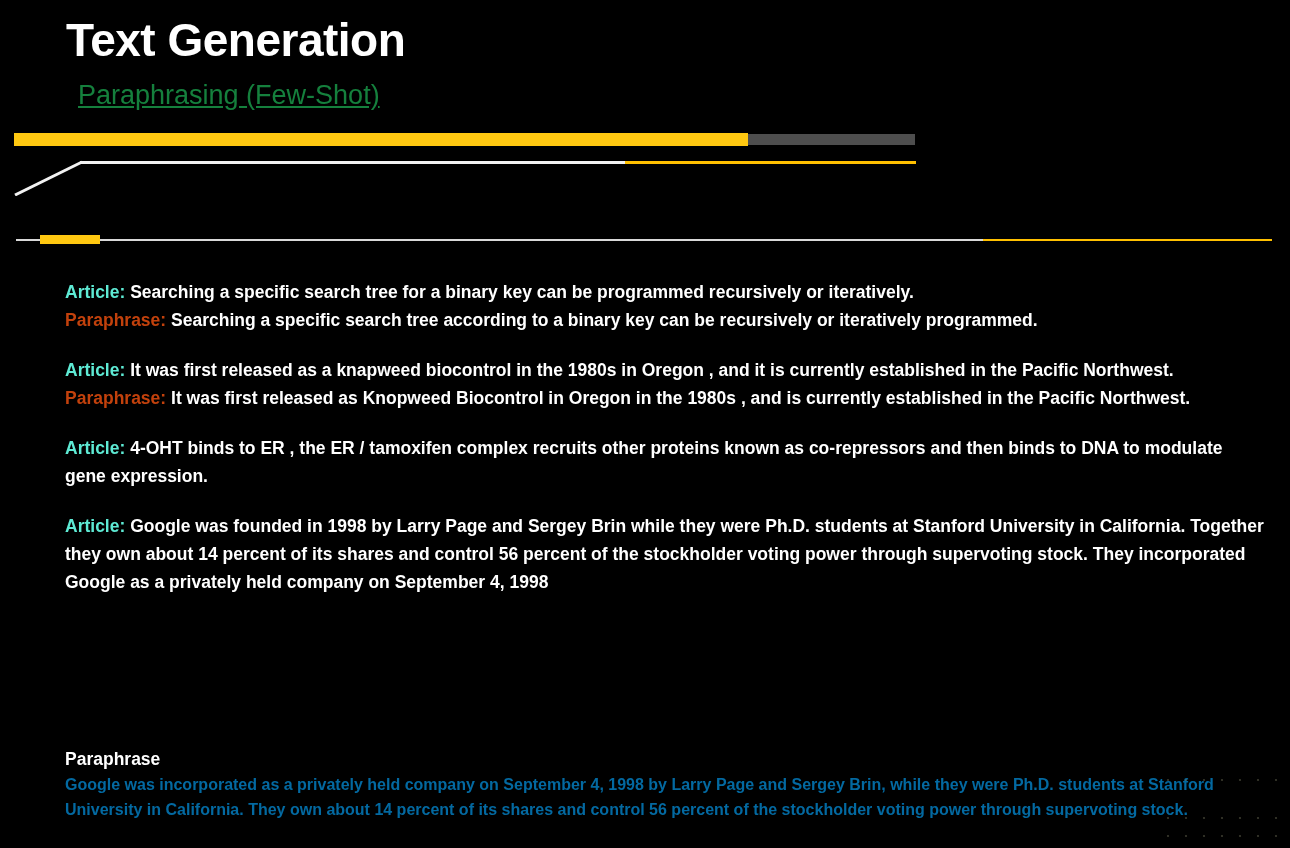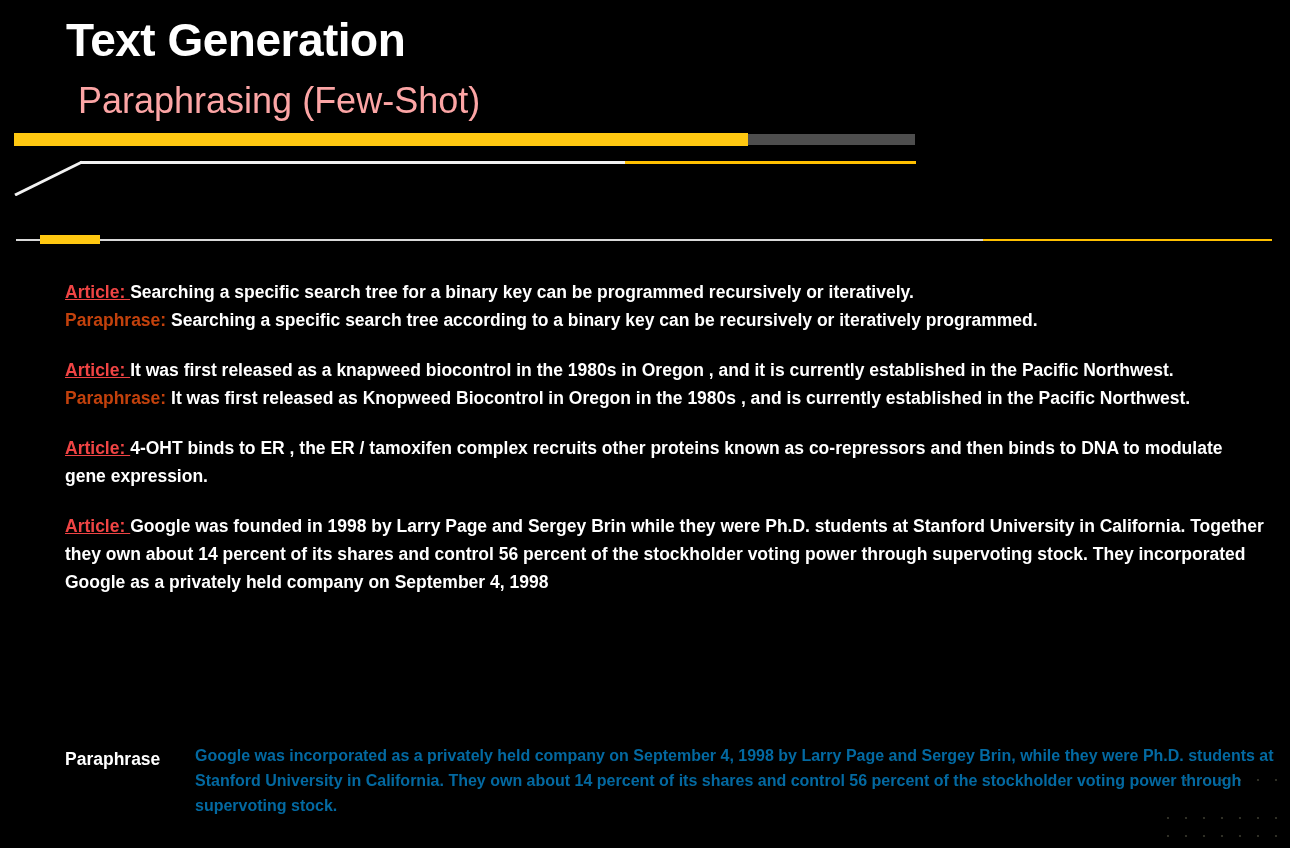--- a/index.html
+++ b/index.html
@@ -32,25 +32,26 @@
     font-weight: bold;
     color: #ffffff;
     letter-spacing: -0.5px;
     line-height: 1.05;
     white-space: nowrap;
   }
   .slide-subtitle {
     position: absolute;
     left: 78px;
     top: 80px;
-    font-size: 36px;
+    font-size: 27px;
     font-weight: normal;
-    color: #fca5a5;
+    color: #15803d;
     line-height: 1.15;
     white-space: nowrap;
+    text-decoration: underline;
   }
 
   
   .deco { position: absolute; }
 
   
   .bar-thick-yellow {
     left: 14px;
     top: 133px;
     width: 734px;
@@ -123,31 +124,32 @@
     margin-bottom: 22px;
   }
   .example:last-child { margin-bottom: 6px; }
 
   .line {
     font-size: 17.5px;
     font-weight: bold;
     line-height: 1.6;
     color: #ffffff;
   }
-  .lbl-article { color: #ef4444; text-decoration: underline; }
+  .lbl-article { color: #5eead4; }
   .lbl-paraphrase { color: #c2410c; }
 
   
   .final-answer {
     position: absolute;
     left: 65px;
     top: 744px;
     width: 1215px;
     display: flex;
     align-items: flex-start;
+    flex-direction: column;
   }
   .final-label {
     flex: 0 0 auto;
     width: 130px;
     font-size: 17.5px;
     font-weight: bold;
     color: #ffffff;
     line-height: 1.62;
     padding-top: 1px;
   }

